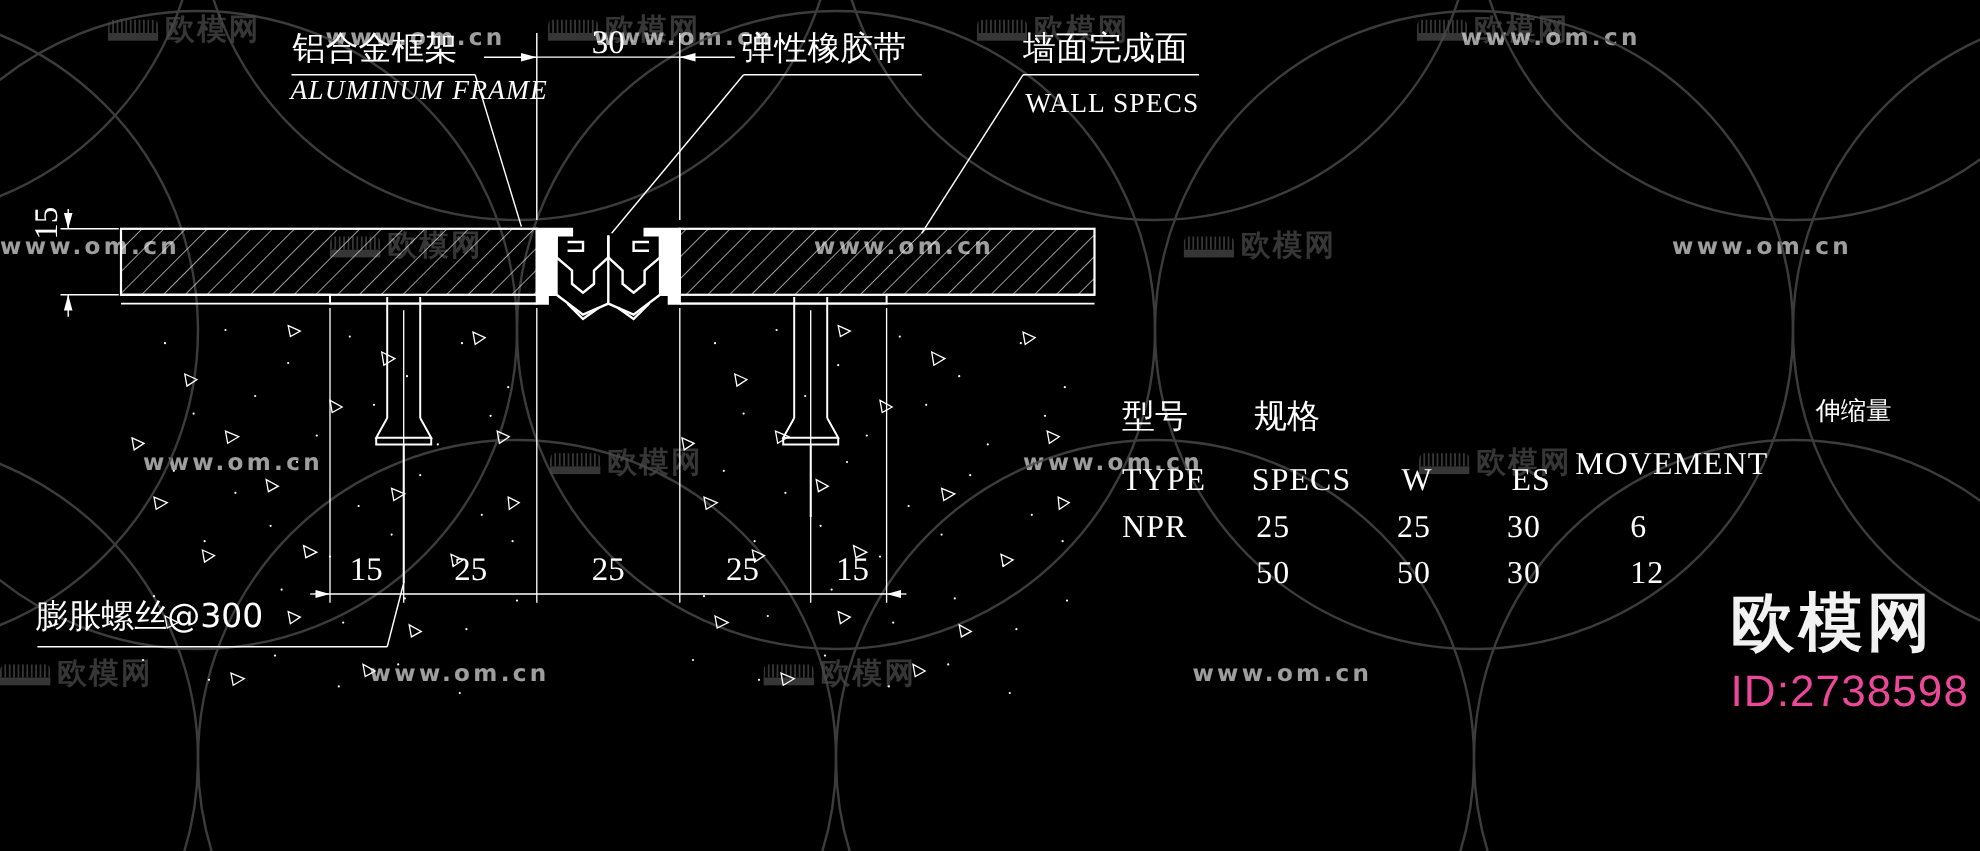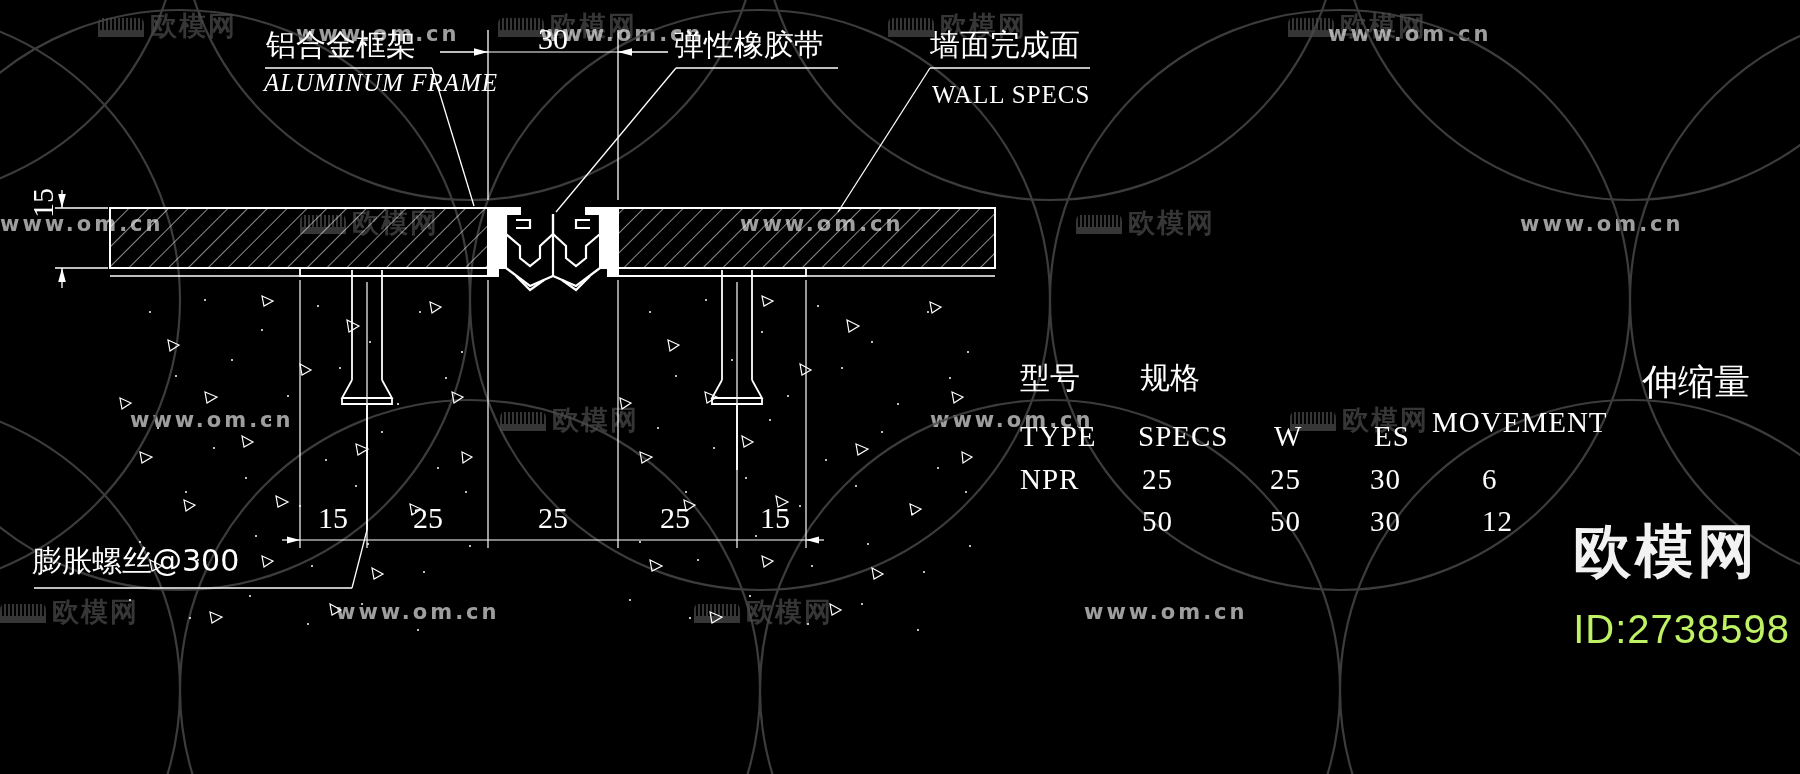--- a/index.html
+++ b/index.html
@@ -21,21 +21,21 @@
   .wm-logo{font-size:27px;font-weight:bold;color:#585858;letter-spacing:2px;}
   .wm-couch{display:inline-block;width:46px;height:24px;vertical-align:-5px;margin-right:6px;
       background:
         linear-gradient(to right,#585858 0 2px,transparent 2px 4px) repeat-x 0 2px/4px 12px,
         linear-gradient(#585858,#585858) no-repeat 0 14px/46px 7px;
       border-radius:8px 8px 3px 3px;}
   .brandbox{position:absolute;right:10px;bottom:8px;text-align:left;}
   .brandbox .b1{font-family:"DejaVu Sans","Liberation Sans",sans-serif;
       font-size:58px;font-weight:bold;color:#f2f2f2;letter-spacing:4px;}
   .brandbox .b2{font-family:"Liberation Sans","DejaVu Sans",sans-serif;
-      font-size:40px;color:#bef264;letter-spacing:1px;margin-top:16px;text-align:right;}
+      font-size:40px;color:#ec4899;letter-spacing:1px;margin-top:2px;text-align:right;}
 </style>
 </head>
 <body>
 
 <div id="stage">
 
   <div class="wm wm-logo" style="left:98px;top:8px;"><span class="wm-couch"></span><span>欧模网</span></div>
   <div class="wm wm-logo" style="left:498px;top:8px;"><span class="wm-couch"></span><span>欧模网</span></div>
   <div class="wm wm-logo" style="left:888px;top:8px;"><span class="wm-couch"></span><span>欧模网</span></div>
   <div class="wm wm-logo" style="left:1288px;top:8px;"><span class="wm-couch"></span><span>欧模网</span></div>
@@ -340,21 +340,21 @@
   <div class="txt dim" style="left:318px;top:503px;font-size:30px;">15</div>
   <div class="txt dim" style="left:413px;top:503px;font-size:30px;">25</div>
   <div class="txt dim" style="left:538px;top:503px;font-size:30px;">25</div>
   <div class="txt dim" style="left:660px;top:503px;font-size:30px;">25</div>
   <div class="txt dim" style="left:760px;top:503px;font-size:30px;">15</div>
 
   <div style="position:absolute;left:1012px;top:358px;">
 
     <div style="position:absolute;left:8px;top:0;width:110px;text-align:left;font-size:30px;" class="cn">型号</div>
     <div style="position:absolute;left:128px;top:0;width:110px;text-align:left;font-size:30px;" class="cn">规格</div>
-    <div style="position:absolute;left:608px;top:0;width:130px;text-align:right;font-size:36px;" class="cn">伸缩量</div>
+    <div style="position:absolute;left:608px;top:0;width:130px;text-align:center;font-size:23px;" class="cn">伸缩量</div>
 
     <div style="position:absolute;left:8px;top:62px;font-size:29px;" class="en">TYPE</div>
     <div style="position:absolute;left:126px;top:62px;font-size:29px;" class="en">SPECS</div>
     <div style="position:absolute;left:262px;top:62px;font-size:29px;" class="en">W</div>
     <div style="position:absolute;left:362px;top:62px;font-size:29px;" class="en">ES</div>
     <div style="position:absolute;left:420px;top:48px;font-size:29px;" class="en">MOVEMENT</div>
 
     <div style="position:absolute;left:8px;top:105px;font-size:29px;" class="en">NPR</div>
     <div style="position:absolute;left:130px;top:105px;font-size:29px;" class="en">25</div>
     <div style="position:absolute;left:258px;top:105px;font-size:29px;" class="en">25</div>

